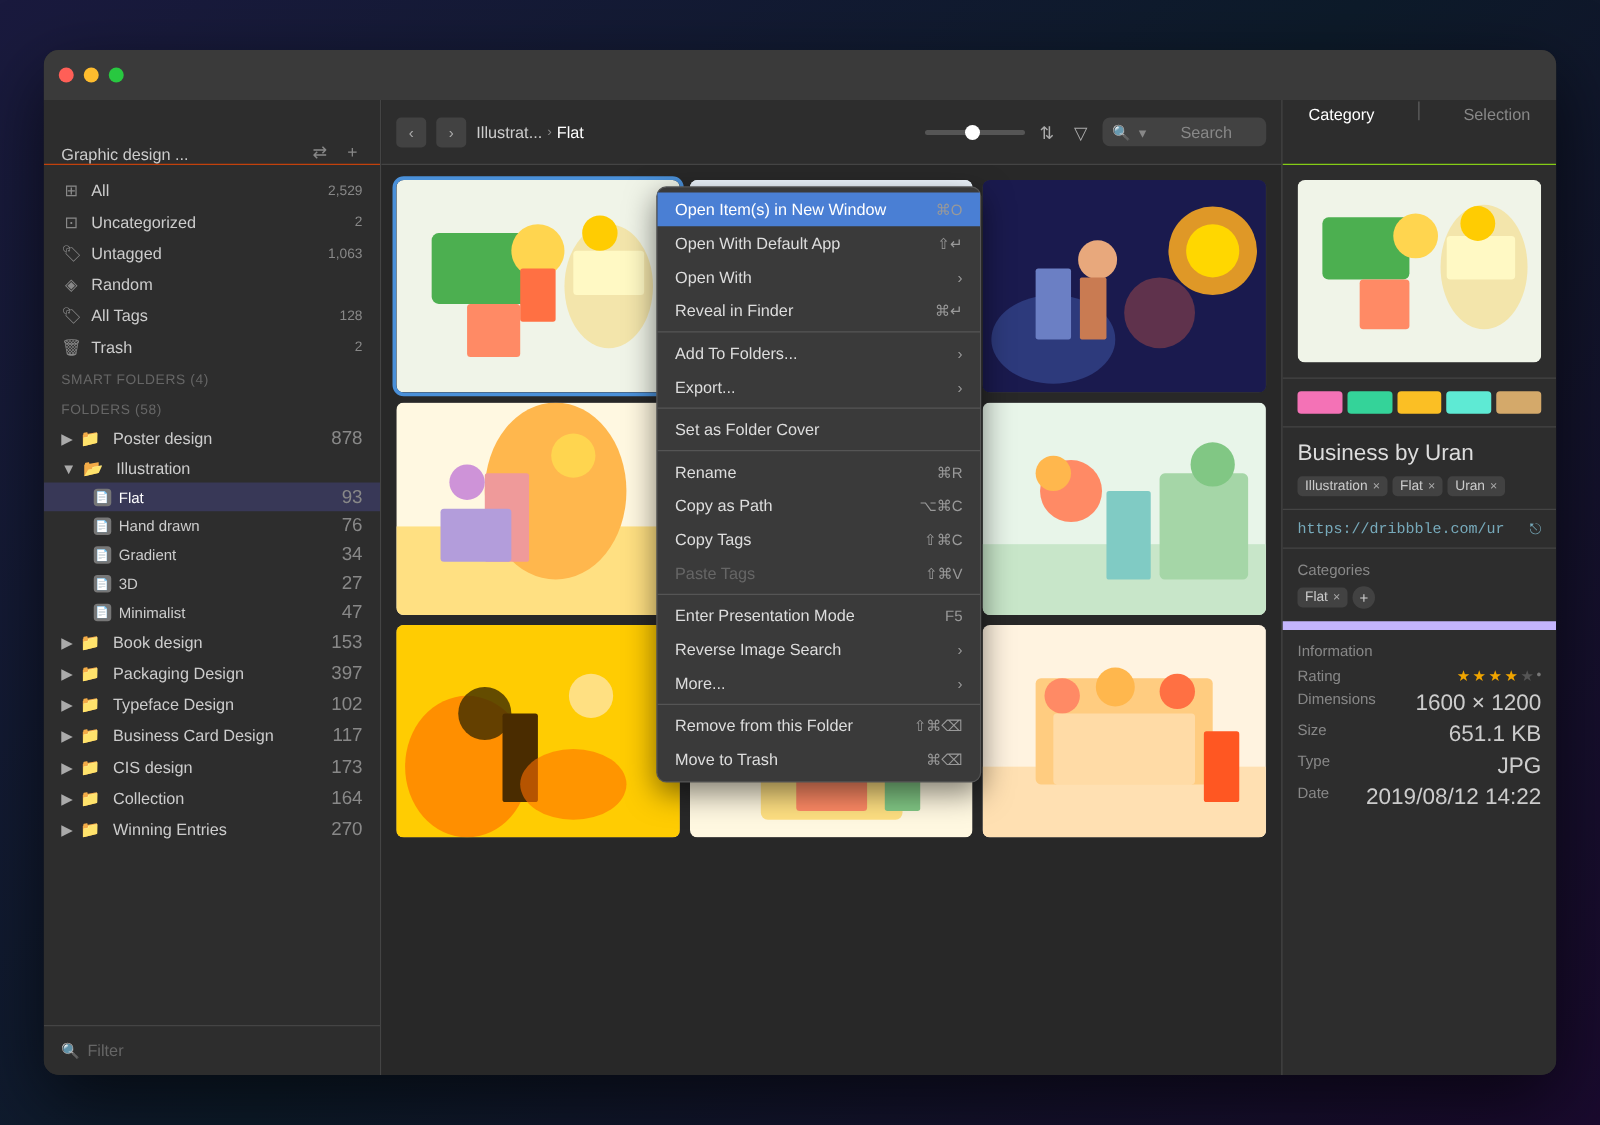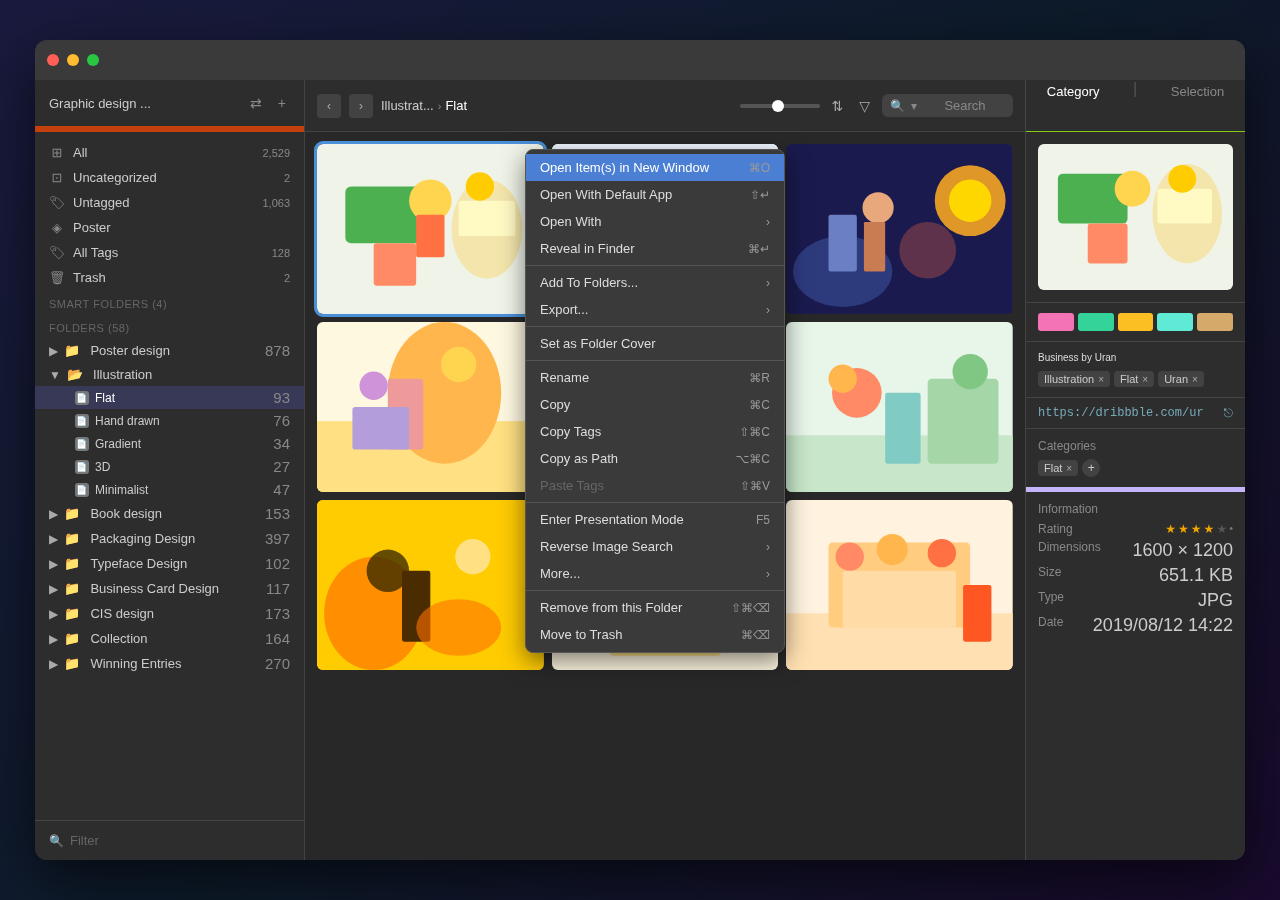--- a/index.html
+++ b/index.html
@@ -60,24 +60,24 @@
       width: 270px;
       background: #2d2d2d;
       display: flex;
       flex-direction: column;
       border-right: 1px solid #444;
       flex-shrink: 0;
     }
     .sidebar-header {
       height: 52px;
       display: flex;
-      align-items: center;
+      align-items: flex-end;
       justify-content: space-between;
       padding: 0 14px;
-      border-bottom: 6px solid #c2410c;
+      border-bottom: 1px solid #c2410c;
     }
     .sidebar-title {
       color: #ccc;
       font-size: 13px;
       font-weight: 500;
     }
     .sidebar-header-icons {
       display: flex;
       gap: 8px;
     }
@@ -355,21 +355,21 @@
       flex: 1;
       height: 18px;
       border-radius: 3px;
       cursor: pointer;
     }
     .panel-info-section {
       padding: 10px 12px;
       border-bottom: 1px solid #444;
     }
     .source-name {
-      font-size: 10px;
+      font-size: 18px;
       color: #ddd;
       font-weight: 500;
     }
     .tag-row {
       display: flex;
       flex-wrap: wrap;
       gap: 4px;
       margin-top: 8px;
     }
     .tag {
@@ -407,21 +407,21 @@
       color: #7ab;
       flex: 1;
       overflow: hidden;
       text-overflow: ellipsis;
       white-space: nowrap;
       font-family: Liberation Mono, monospace;
     }
     .external-icon { color: #7ab; font-size: 12px; cursor: pointer; }
     .categories-section {
       padding: 10px 12px;
-      border-bottom: 5px solid #c4b5fd;
+      border-bottom: 7px solid #c4b5fd;
     }
     .section-title {
       font-size: 12px;
       color: #888;
       margin-bottom: 6px;
     }
     .cat-row {
       display: flex;
       align-items: center;
       gap: 4px;
@@ -500,21 +500,21 @@
             <span class="sidebar-item-label">Uncategorized</span>
             <span class="sidebar-item-count">2</span>
           </div>
           <div class="sidebar-item">
             <span class="sidebar-item-icon">🏷</span>
             <span class="sidebar-item-label">Untagged</span>
             <span class="sidebar-item-count">1,063</span>
           </div>
           <div class="sidebar-item">
             <span class="sidebar-item-icon">◈</span>
-            <span class="sidebar-item-label">Poster</span>
+            <span class="sidebar-item-label">Random</span>
           </div>
           <div class="sidebar-item">
             <span class="sidebar-item-icon">🏷</span>
             <span class="sidebar-item-label">All Tags</span>
             <span class="sidebar-item-count">128</span>
           </div>
           <div class="sidebar-item">
             <span class="sidebar-item-icon">🗑</span>
             <span class="sidebar-item-label">Trash</span>
             <span class="sidebar-item-count">2</span>
@@ -770,30 +770,26 @@
             <div class="ctx-separator"></div>
             <div class="ctx-item">
               <span class="ctx-item-label">Set as Folder Cover</span>
             </div>
             <div class="ctx-separator"></div>
             <div class="ctx-item">
               <span class="ctx-item-label">Rename</span>
               <span class="ctx-item-shortcut">⌘R</span>
             </div>
             <div class="ctx-item">
-              <span class="ctx-item-label">Copy</span>
-              <span class="ctx-item-shortcut">⌘C</span>
+              <span class="ctx-item-label">Copy as Path</span>
+              <span class="ctx-item-shortcut">⌥⌘C</span>
             </div>
             <div class="ctx-item">
               <span class="ctx-item-label">Copy Tags</span>
               <span class="ctx-item-shortcut">⇧⌘C</span>
-            </div>
-            <div class="ctx-item">
-              <span class="ctx-item-label">Copy as Path</span>
-              <span class="ctx-item-shortcut">⌥⌘C</span>
             </div>
             <div class="ctx-item disabled">
               <span class="ctx-item-label">Paste Tags</span>
               <span class="ctx-item-shortcut">⇧⌘V</span>
             </div>
             <div class="ctx-separator"></div>
             <div class="ctx-item">
               <span class="ctx-item-label">Enter Presentation Mode</span>
               <span class="ctx-item-shortcut">F5</span>
             </div>

